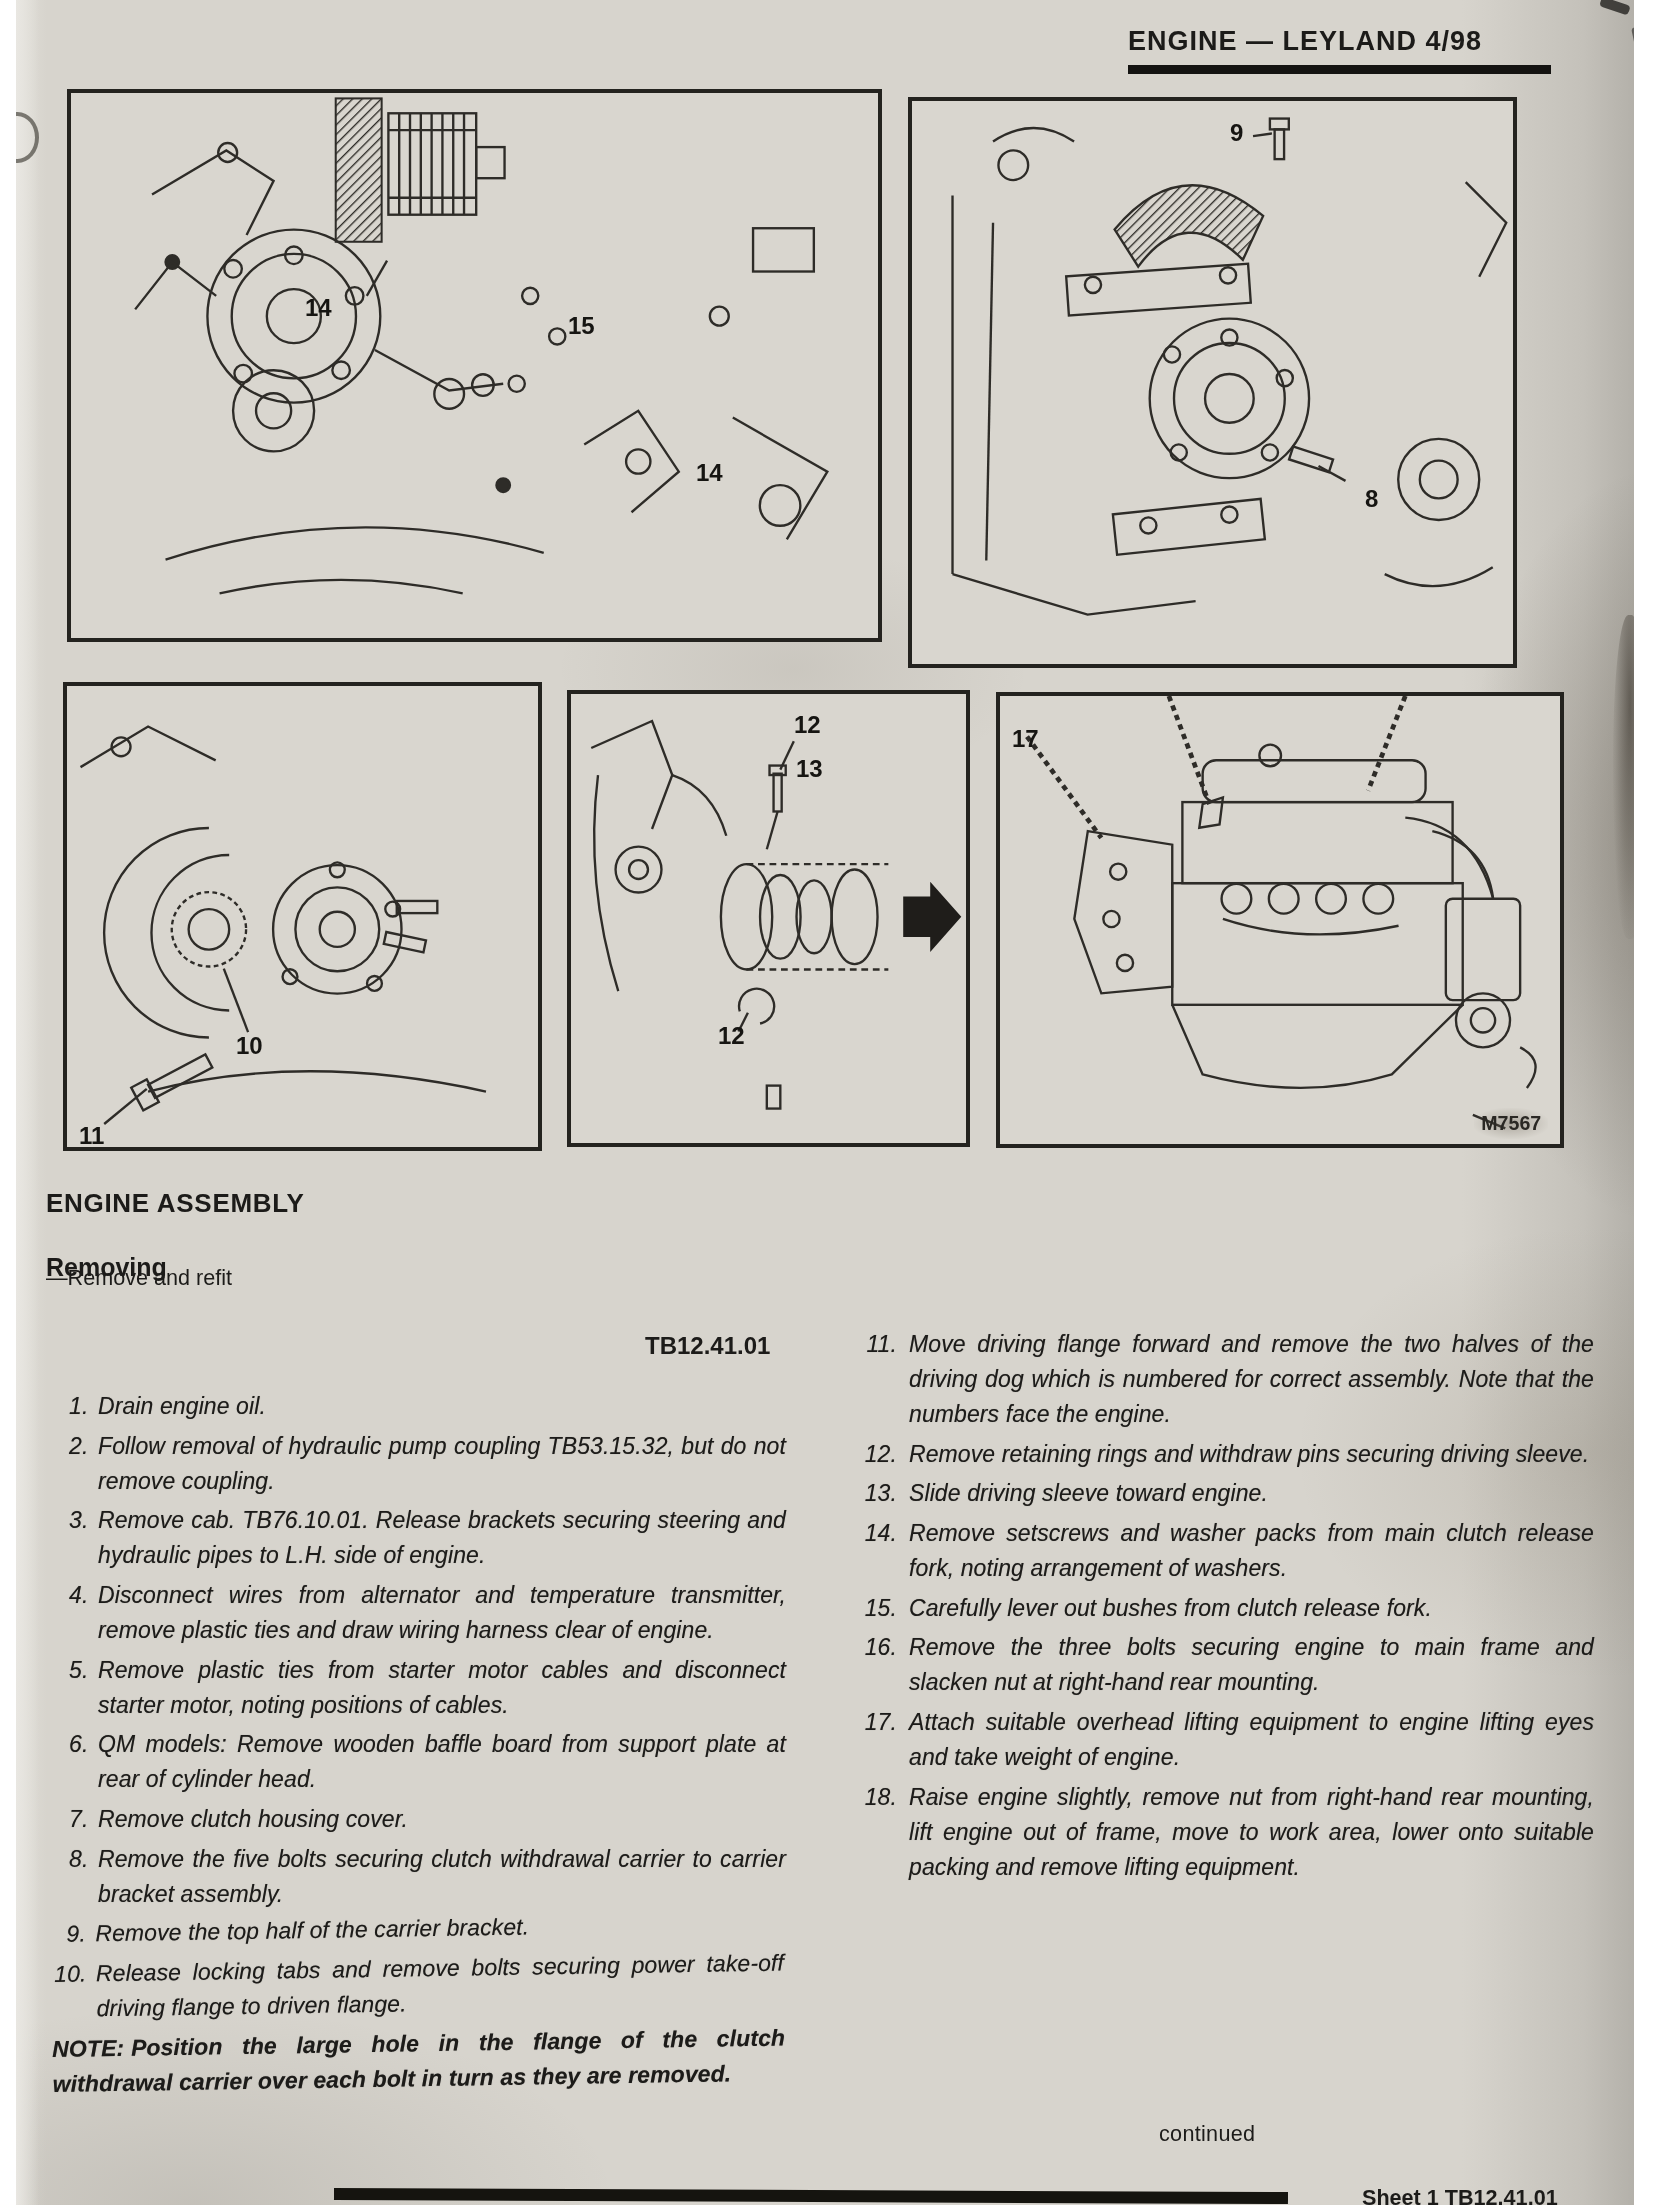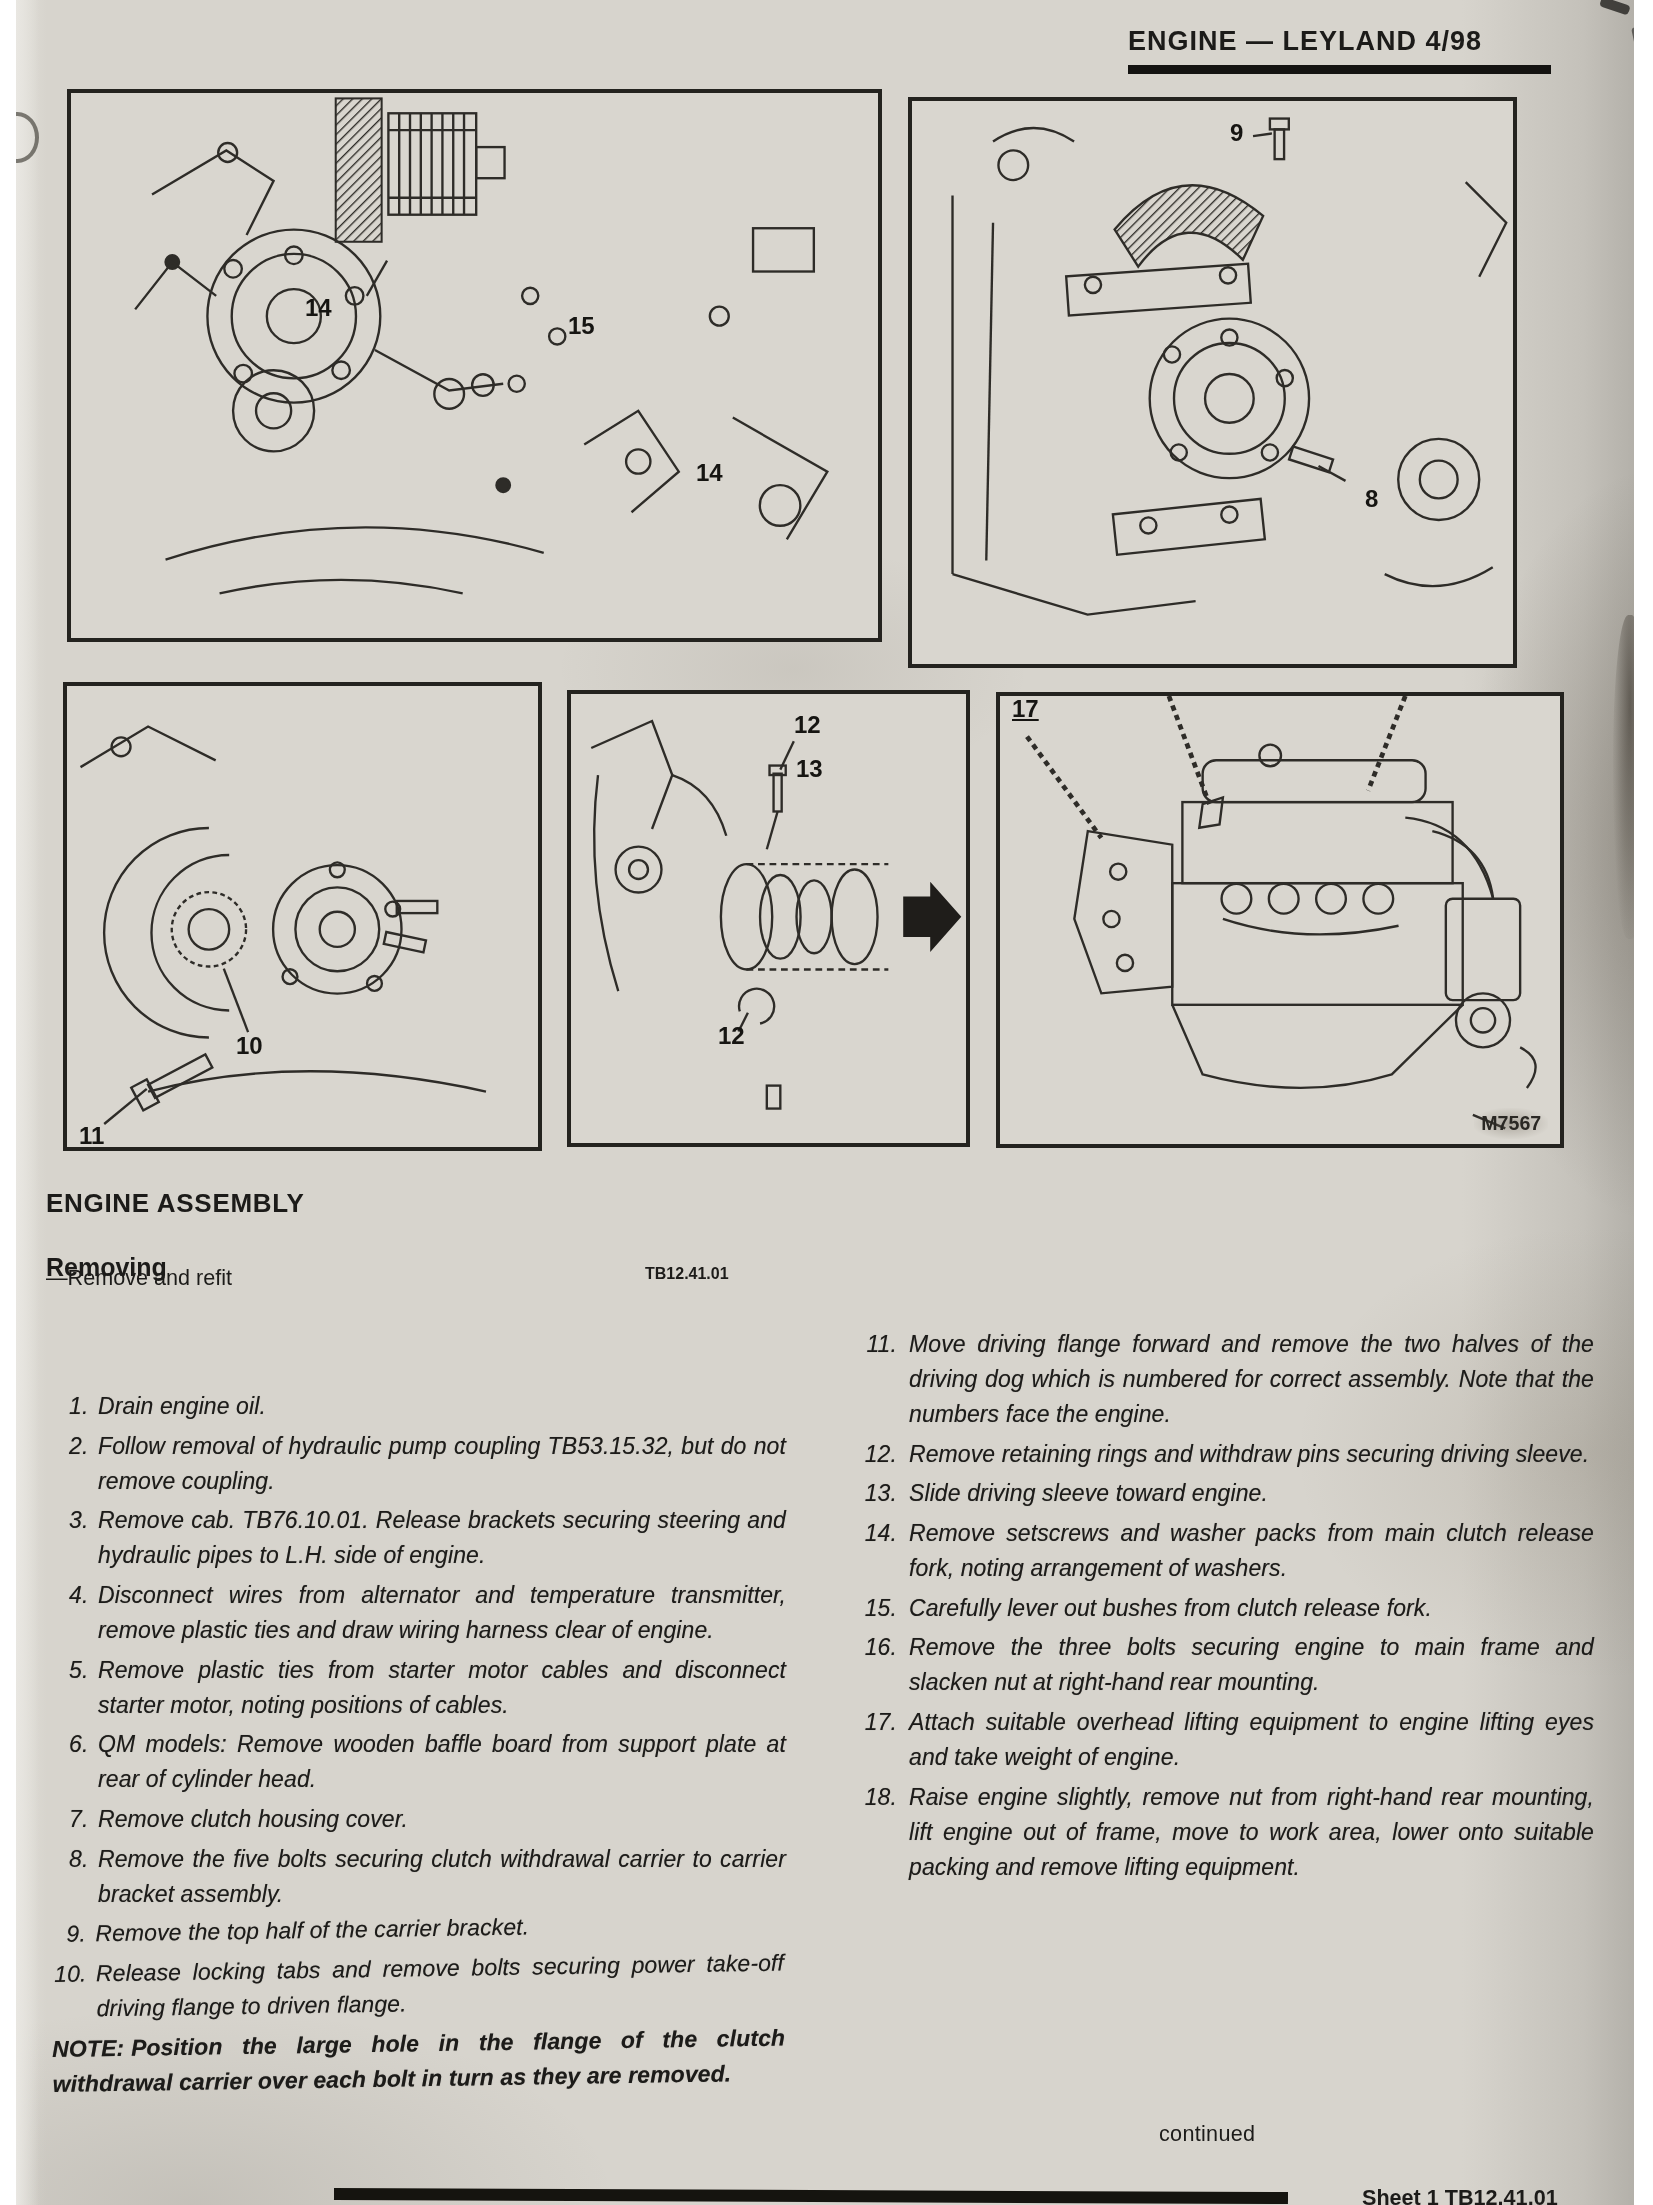--- a/index.html
+++ b/index.html
@@ -40,21 +40,21 @@
   #fig-d { left:551px; top:690px; width:403px;  height:457px; }
   #fig-e { left:980px; top:692px; width:568px; height:456px; }
   .fig svg { position:absolute; left:0; top:0; width:100%; height:100%; }
   .callout { position:absolute; font-weight:700; font-size:24px; color:#161512; line-height:1; }
   .fig-code { position:absolute; right:12px; bottom:5.4px; font-weight:700; font-size:19.6px; color:#2a2824;
     background: radial-gradient(ellipse at center, rgba(105,97,84,0.40), rgba(105,97,84,0) 75%); padding:4px 6.8px; }
 
   
   .section-title { position:absolute; left:30px; top:1188px; font-size:26px; font-weight:700; letter-spacing:0.7px; }
   .subtitle { position:absolute; left:30px; top:1265px; font-size:21.6px; font-weight:400; }
-  .doc-ref { position:absolute; left:629px; top:1265px; font-size:16px; font-weight:700; }
+  .doc-ref { position:absolute; left:629px; top:1332px; font-size:24px; font-weight:700; }
   .removing { position:absolute; left:30px; top:1253px; font-size:25px; font-weight:700; }
 
   
   .col { position:absolute; font-size:23px; line-height:35px; letter-spacing:0.1px;
     text-shadow: 0 0 0.7px rgba(32,30,27,0.45); font-style: italic; }
   .col-left  { left:37px;  top:1389px; width:733px; }
   .col-right { left:835px; top:1327px; width:743px; }
   .step { display:flex; margin-bottom:4.7px; }
   .col-left  .step .num { flex:0 0 45px; padding-right:9.5px; text-align:right; }
   .col-right .step .num { flex:0 0 58px; padding-right:12px; text-align:right; }
@@ -264,21 +264,21 @@
         <rect x="660" y="300" width="110" height="150" rx="10"></rect>
         <circle cx="715" cy="480" r="40"></circle>
         <circle cx="715" cy="480" r="18"></circle>
         <path d="M 640 200 q 80 20 90 100"></path>
         <path d="M 600 180 q 100 10 130 120"></path>
         <path d="M 255 457 L 300 560 q 150 40 280 0 L 685 457"></path>
         <path d="M 770 520 q 40 20 10 60"></path>
         <line x1="700" y1="620" x2="748" y2="640"></line>
       </g>
     </svg>
-    <span class="callout" style="left:12px; top:1px;text-decoration:underline;">17</span>
+    <span class="callout" style="left:12px; top:31px;">17</span>
     <span class="fig-code">M7567</span>
   </div>
 
   <div class="section-title">ENGINE ASSEMBLY</div>
   <div class="subtitle">—Remove and refit</div>
   <div class="doc-ref">TB12.41.01</div>
   <div class="removing">Removing</div>
 
   <div class="col col-left">
     <div class="step">

